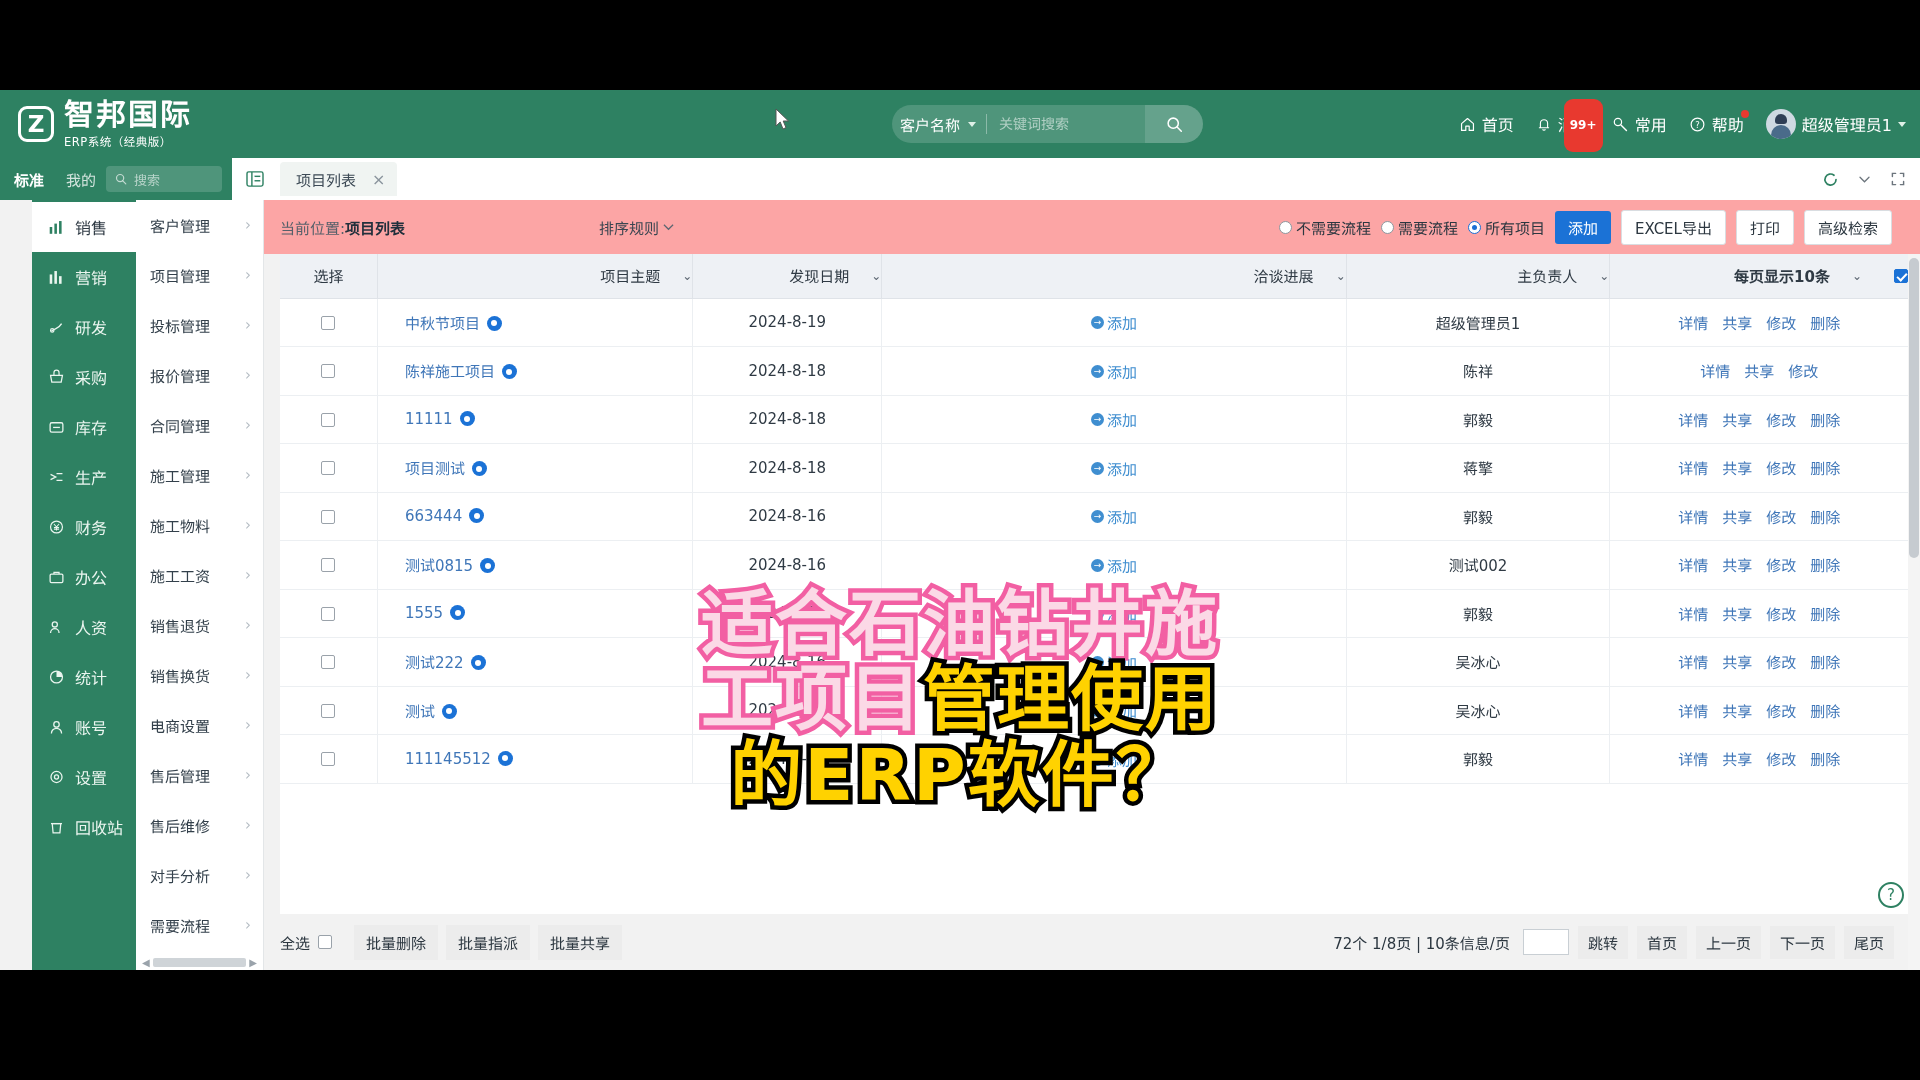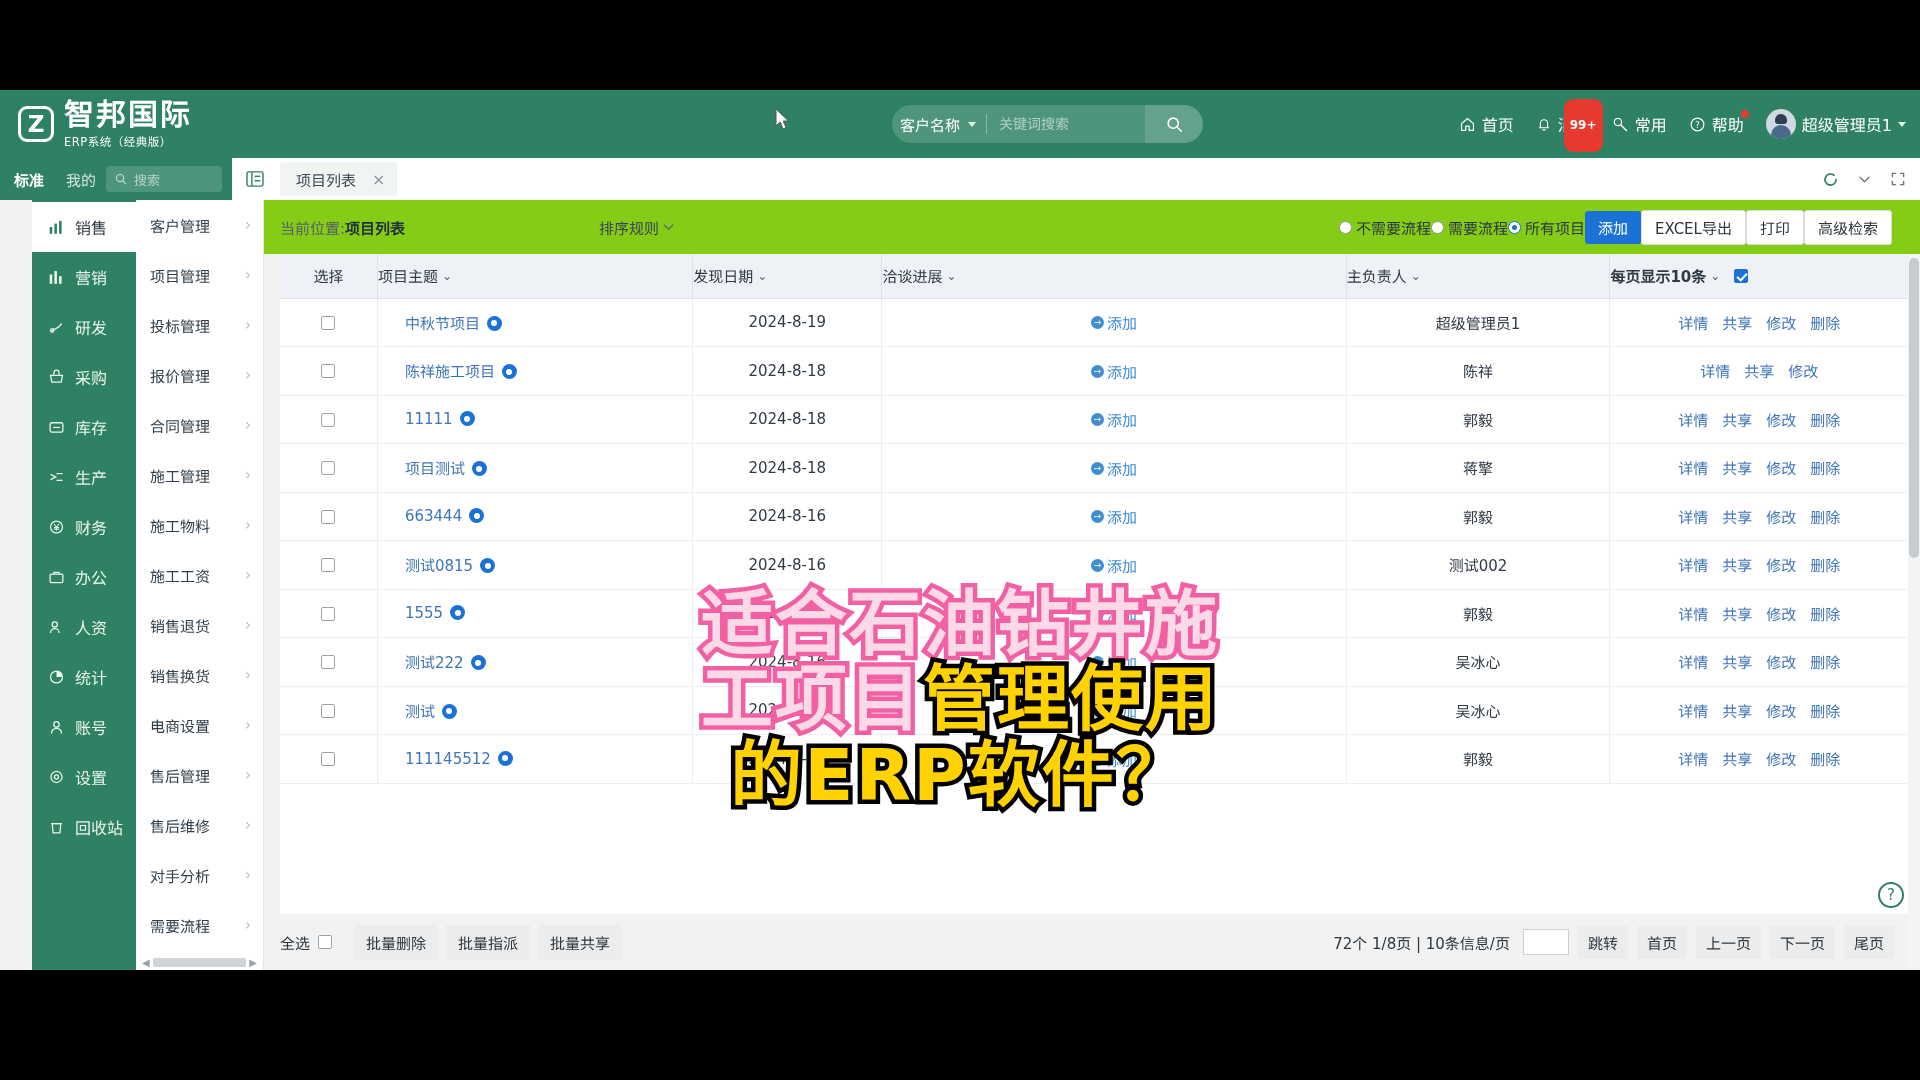--- a/index.html
+++ b/index.html
@@ -106,25 +106,25 @@
   .nav2-scroll {
     position: absolute; bottom: 2px; left: 6px; right: 6px; height: 11px;
     display: flex; align-items: center; gap: 3px;
   }
   .nav2-scroll .arw { color: #9aa3ab; font-size: 10px; line-height: 1; }
   .nav2-scroll .bar { flex: 1; height: 9px; background: #cfd4d8; border-radius: 2px; }
 
   .content { flex: 1; background: #f2f2f2; display: flex; flex-direction: column; position: relative; overflow: hidden; }
 
   
-  .toolbar { height: 54px; background: #84cc16; display: flex; align-items: center; position: relative; padding: 0 0 0 16px; }
+  .toolbar { height: 54px; background: #fca5a5; display: flex; align-items: center; position: relative; padding: 0 0 0 16px; }
   .crumb { font-size: 15px; color: #56606a; }
   .crumb b { color: #22303c; font-weight: bold; }
   .sortrule { position: absolute; left: 335px; font-size: 15px; color: #3b4651; display: flex; align-items: center; gap: 4px; cursor: pointer; }
-  .tb-right { position: absolute; right: 28px; display: flex; align-items: center; }
+  .tb-right { position: absolute; right: 28px; display: flex; align-items: center; gap: 10px; }
   .radio-lbl { display: flex; align-items: center; gap: 4px; font-size: 15px; color: #2c3740; cursor: pointer; }
   .rad { width: 13px; height: 13px; border-radius: 50%; border: 1px solid #8e979e; background: #fff; display: inline-block; position: relative; }
   .rad.on { border-color: #1a6fd4; }
   .rad.on::after { content: ""; position: absolute; left: 3px; top: 3px; width: 5px; height: 5px; background: #1a6fd4; border-radius: 50%; }
   .btn-primary {
     background: #1b72d6; color: #fff; font-size: 15px; border: 0; border-radius: 3px;
     padding: 6px 13px; cursor: pointer; font-family: "DejaVu Sans", "Liberation Sans", sans-serif;
   }
   .btn-plain {
     background: #fff; color: #2c3740; font-size: 15px; border: 1px solid #d9dde1; border-radius: 3px;
@@ -132,21 +132,21 @@
   }
 
   
   .tablewrap { flex: 1; background: #fff; margin: 0 12px 0 16px; overflow: hidden; position: relative; }
   table { width: 100%; border-collapse: collapse; table-layout: fixed; }
   thead th {
     background: #eef1f5; height: 44px; font-size: 15px; color: #2f3a44; font-weight: normal;
     border-bottom: 1px solid #dfe3e8; border-right: 1px solid #dfe3e8;
   }
   thead th:last-child { border-right: 0; }
-  .th-flex { display: flex; align-items: center; justify-content: flex-start; gap: 4px; }
+  .th-flex { display: flex; align-items: center; justify-content: flex-end; gap: 22px; }
   .th-chev { color: #5c6671; font-size: 12px; }
   .chk {
     width: 14px; height: 14px; border: 1px solid #9aa2aa; background: #fff;
     display: inline-block; vertical-align: middle; border-radius: 2px; cursor: pointer;
   }
   .chk.blue { background: #1b72d6; border-color: #1b72d6; position: relative; }
   .chk.blue::after {
     content: ""; position: absolute; left: 4px; top: 1px; width: 4px; height: 8px;
     border: solid #fff; border-width: 0 2px 2px 0; transform: rotate(43deg);
   }

